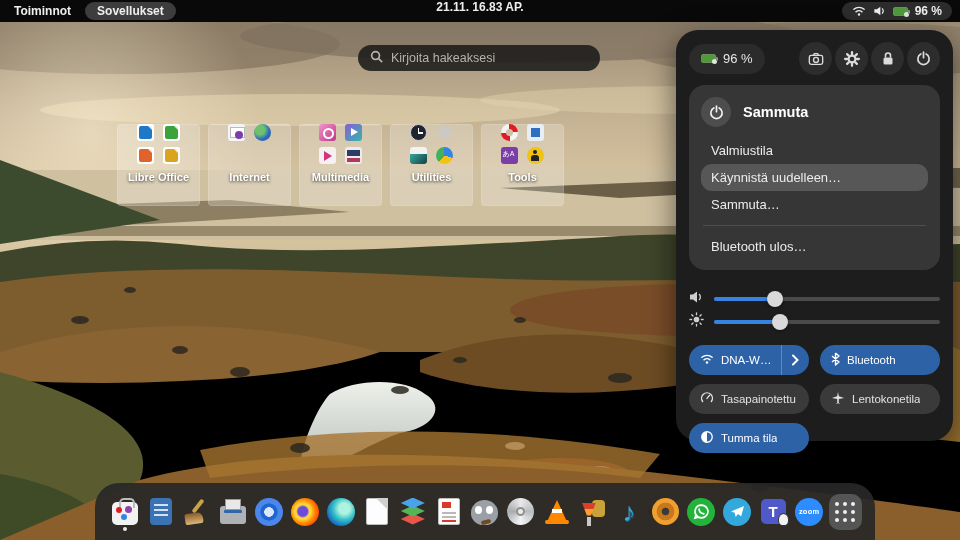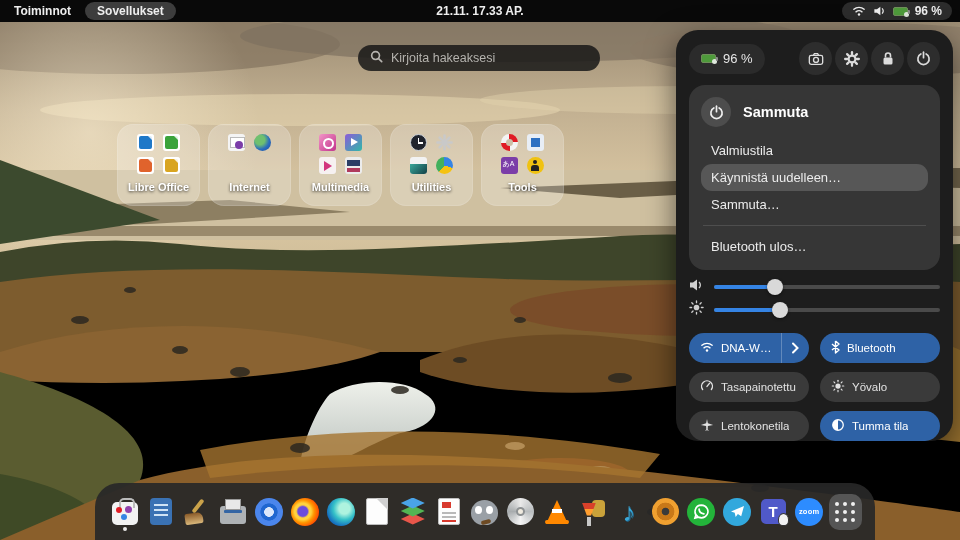--- a/index.html
+++ b/index.html
@@ -6,21 +6,21 @@
   html,body { width:960px; height:540px; overflow:hidden; background:#000;
     font-family:"Liberation Sans", sans-serif; }
   .screen { position:relative; width:960px; height:540px; overflow:hidden; background:#000; }
 
   
   .wallpaper { position:absolute; inset:0; top:22px; }
   .wallpaper svg { width:100%; height:100%; display:block; }
 
   
   .topbar { position:absolute; top:0; left:0; right:0; height:22px; background:#090909;
-    display:flex; align-items:center; justify-content:space-between; padding:0 8px; z-index:50;
+    display:flex; justify-content:space-between; padding:0 8px; z-index:50;
     color:#eee; font-size:12px; font-weight:600; }
   .tb-left { display:flex; align-items:center; gap:8px; }
   .tb-activities { padding:2px 6px; }
   .tb-apps { background:#3d3d3d; border-radius:999px; padding:2px 12px; }
   .tb-clock { position:absolute; left:50%; transform:translateX(-50%); }
   .tb-right { display:flex; align-items:center; }
   .tb-tray { display:flex; align-items:center; gap:7px; background:#2c2c2c; border-radius:999px;
     padding:2px 10px; height:18px; }
   .tb-tray svg { display:block; }
   .batt { position:relative; width:15px; height:9px; border:1px solid #6f8f5a; border-radius:2px;
@@ -30,23 +30,23 @@
   .batt .bolt { position:absolute; right:-2px; bottom:-2px; width:5px; height:5px; background:#dfe8dc;
     border-radius:50%; }
 
   
   .search { position:absolute; top:45px; left:358px; width:242px; height:26px; z-index:10;
     background:rgba(24,24,24,.85); border-radius:13px; display:flex; align-items:center;
     gap:8px; padding:0 12px; color:#b5b3ae; font-size:12.5px; }
 
   
   .folders { position:absolute; top:124px; left:117px; display:flex; gap:8px; z-index:5; }
-  .folder { width:83px; height:82px; border-radius:16px; background:rgba(255,255,255,.24);
+  .folder { width:83px; height:82px; border-radius:4px; background:rgba(255,255,255,.24);
     box-shadow:inset 0 0 0 1px rgba(255,255,255,.12); display:flex; flex-direction:column;
-    align-items:center; justify-content:flex-start; padding-top:10px; cursor:pointer; }
+    align-items:center; justify-content:flex-start; padding-top:0; cursor:pointer; }
   .fgrid { display:grid; grid-template-columns:18px 18px; grid-template-rows:18px 18px; gap:5px 8px; }
   .folder .flabel { margin-top:6px; font-size:11px; color:#fff; font-weight:600;
     text-shadow:0 1px 3px rgba(0,0,0,.75); white-space:nowrap; }
   .mi { width:17px; height:17px; border-radius:3px; position:relative; overflow:hidden; }
   
   .pg { background:#fff; }
   .pg i { position:absolute; inset:2px; border-radius:2px; display:block; }
   .pg:after { content:""; position:absolute; top:0; right:0; border:4px solid #fff;
     border-left-color:transparent; border-bottom-color:transparent; opacity:.85; }
   .pg.writer i { background:#1e78c8; } .pg.calc i { background:#3ba33b; }
@@ -101,21 +101,21 @@
     border-radius:22px; z-index:60; box-shadow:0 10px 30px rgba(0,0,0,.55); padding:12px 13px;
     color:#eee; display:flex; flex-direction:column; }
   .qs-header { display:flex; align-items:center; justify-content:space-between; margin-bottom:10px; }
   .qs-batt { display:flex; align-items:center; gap:7px; background:#2b2b2b; border-radius:999px;
     height:30px; padding:0 12px; font-size:13px; color:#e6e6e6; }
   .qs-hbtns { display:flex; gap:3px; }
   .qs-round { width:33px; height:33px; border-radius:50%; background:#2d2d2d; display:flex;
     align-items:center; justify-content:center; cursor:pointer; }
   .qs-round svg { display:block; }
 
-  .pw-card { background:#363636; border-radius:16px; padding:12px 12px 10px; margin-bottom:8px; }
+  .pw-card { background:#363636; border-radius:16px; padding:12px 12px 10px; margin-bottom:20px; }
   .pw-head { display:flex; align-items:center; gap:12px; margin-bottom:10px; }
   .pw-circle { width:30px; height:30px; border-radius:50%; background:#4d4d4d; display:flex;
     align-items:center; justify-content:center; }
   .pw-title { font-size:14.5px; font-weight:700; color:#fff; }
   .pw-item { font-size:13px; color:#ececec; padding:6px 10px; border-radius:8px; cursor:pointer; }
   .pw-item.hl { background:#575757;border-radius:11px; }
   .pw-div { height:1px; background:#4e4e4e; margin:7px 2px; }
 
   .sl-row { display:flex; align-items:center; gap:10px; height:26px; margin-bottom:4px; }
   .sl-row svg { flex:0 0 auto; }
@@ -288,21 +288,21 @@
           <ellipse cx="760" cy="466" rx="9" ry="4"></ellipse>
       </g>
     </svg>
   </div>
 
   <div class="topbar">
     <div class="tb-left">
       <span class="tb-activities">Toiminnot</span>
       <span class="tb-apps">Sovellukset</span>
     </div>
-    <span class="tb-clock">21.11. 17.33 AP.</span>
+    <span class="tb-clock">21.11. 16.83 AP.</span>
     <div class="tb-right">
       <div class="tb-tray">
         <span>
           <svg width="14" height="12" viewBox="0 0 16 14" fill="none" stroke="#eee" stroke-width="1.6" stroke-linecap="round">
             <path d="M2 5 A9 9 0 0 1 14 5"></path>
               <path d="M4.5 8 A5.5 5.5 0 0 1 11.5 8"></path>
             <circle cx="8" cy="11" r="1.4" fill="#eee" stroke="none"></circle>
           </svg>
         </span>
         <span>
@@ -530,38 +530,20 @@
         <span>
           <svg width="14" height="14" viewBox="0 0 16 16" fill="none" stroke="#e2e2e2" stroke-width="1.6" stroke-linecap="round">
             <path d="M3 12 A6.2 6.2 0 1 1 13 12"></path>
               <path d="M8 8.5 L10.8 5"></path>
           </svg>
         </span>
         <span class="tg-label">Tasapainotettu</span>
       </div>
       <div class="tg">
         <span>
-          <svg width="14" height="14" viewBox="0 0 16 16">
-              <circle cx="8" cy="8" r="3" fill="#e2e2e2"></circle>
-            <g stroke="#e2e2e2" stroke-width="1.3" stroke-linecap="round">
-              <path d="M8 1.4 V3"></path>
-                <path d="M8 13 V14.6"></path>
-                <path d="M1.4 8 H3"></path>
-                <path d="M13 8 H14.6"></path>
-              <path d="M3.3 3.3 L4.4 4.4"></path>
-                <path d="M11.6 11.6 L12.7 12.7"></path>
-                <path d="M12.7 3.3 L11.6 4.4"></path>
-                <path d="M4.4 11.6 L3.3 12.7"></path>
-            </g>
-            </svg>
-        </span>
-        <span class="tg-label">Yövalo</span>
-      </div>
-      <div class="tg">
-        <span>
           <svg width="14" height="14" viewBox="0 0 16 16" fill="#e2e2e2">
             <path d="M8 1 L9 6 L15 8 L9 9.2 L8.8 13 L10.5 14.5 L8 14 L5.5 14.5 L7.2 13 L7 9.2 L1 8 L7 6 Z"></path>
           </svg>
         </span>
         <span class="tg-label">Lentokonetila</span>
       </div>
       <div class="tg active">
         <span>
           <svg width="14" height="14" viewBox="0 0 16 16">
             <circle cx="8" cy="8" r="6" fill="none" stroke="#fff" stroke-width="1.5"></circle>

